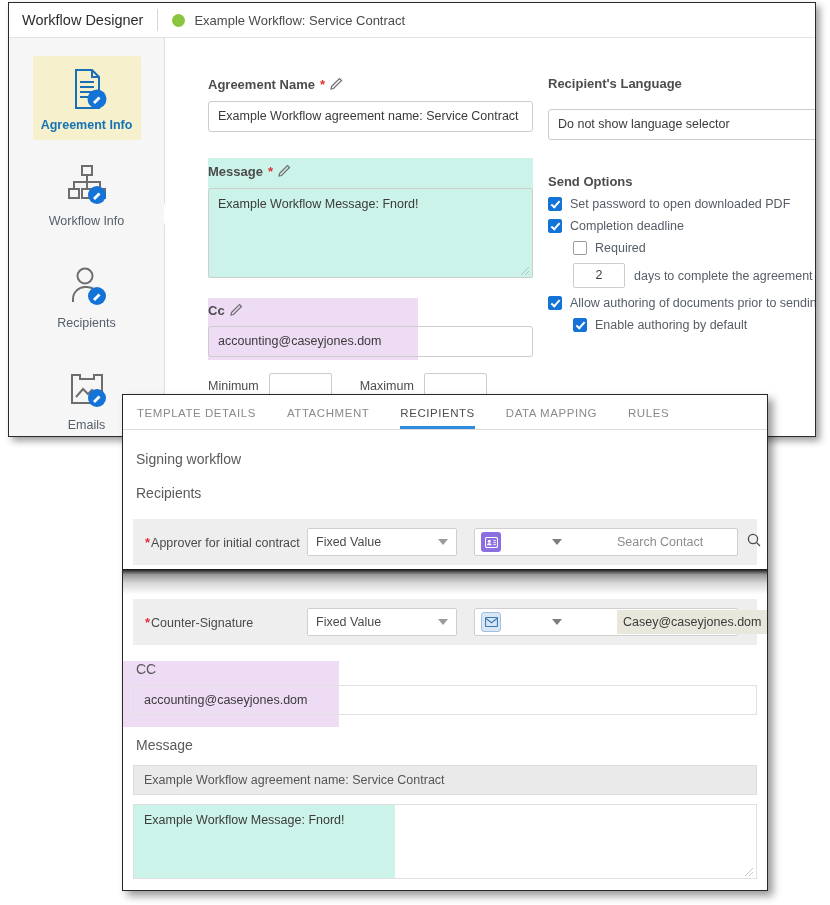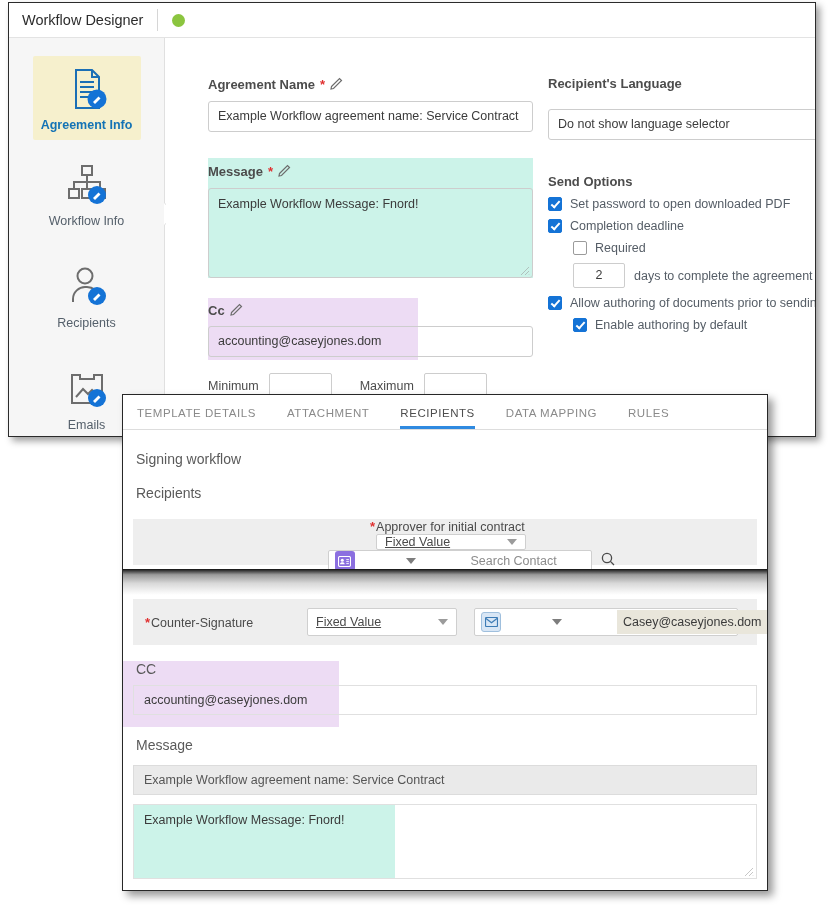--- a/index.html
+++ b/index.html
@@ -268,21 +268,21 @@
     color: #4a4a4a;
     width: 162px;
     white-space: nowrap;
   }
   .recip-label .req-star { margin-right: 1px; }
   .sel-box {
     width: 150px; height: 28px; box-sizing: border-box;
     border: 1px solid #cfcfcf; border-radius: 2px; background: #fff;
     display: flex; align-items: center; justify-content: space-between;
     padding: 0 8px;
-    font-size: 12.5px; color: #4a4a4a; text-decoration: underline;
+    font-size: 12.5px; color: #4a4a4a;
   }
   .caret-dn {
     width: 0; height: 0;
     border-left: 5px solid transparent;
     border-right: 5px solid transparent;
     border-top: 6px solid #9b9b9b;
   }
   .contact-box {
     margin-left: 17px;
     width: 264px; height: 28px; box-sizing: border-box;
@@ -353,20 +353,21 @@
 <body>
 
 <div id="root">
 
   <div id="main-window">
 
     <div id="app-header">
       <div id="app-title">Workflow Designer</div>
       <div class="vdivider"></div>
       <div id="wf-status-dot"></div>
+      <div id="wf-name">Example Workflow: Service Contract</div>
     </div>
 
     <div id="sidebar">
 
       <div class="side-item active" style="margin-top:18px;">
         <div class="si-icon">
           <svg width="44" height="44" viewBox="0 0 44 44">
             <g fill="none" stroke="#1b6fb5" stroke-width="2">
               <path d="M11 3 h16 l7 7 v31 h-23 z"></path>
               <path d="M27 3 v7 h7"></path>
@@ -541,21 +542,21 @@
       <div class="ov-tab active">RECIPIENTS</div>
       <div class="ov-tab">DATA MAPPING</div>
       <div class="ov-tab">RULES</div>
     </div>
 
     <div id="ov-body">
 
       <div class="ov-h" style="margin-top:21px;">Signing workflow</div>
       <div class="ov-h" style="margin-top:18px;">Recipients</div>
 
-      <div class="recip-row" style="margin-top:18px;flex-direction:column;">
+      <div class="recip-row" style="margin-top:18px;">
         <div class="recip-label">
           <span class="req-star">*</span><span>Approver for initial contract</span>
         </div>
         <div class="sel-box">
           <span>Fixed Value</span>
           <span class="caret-dn"></span>
         </div>
         <div class="contact-box">
           <span class="chip-icon chip-purple">
             <svg width="13" height="11" viewBox="0 0 13 11">

